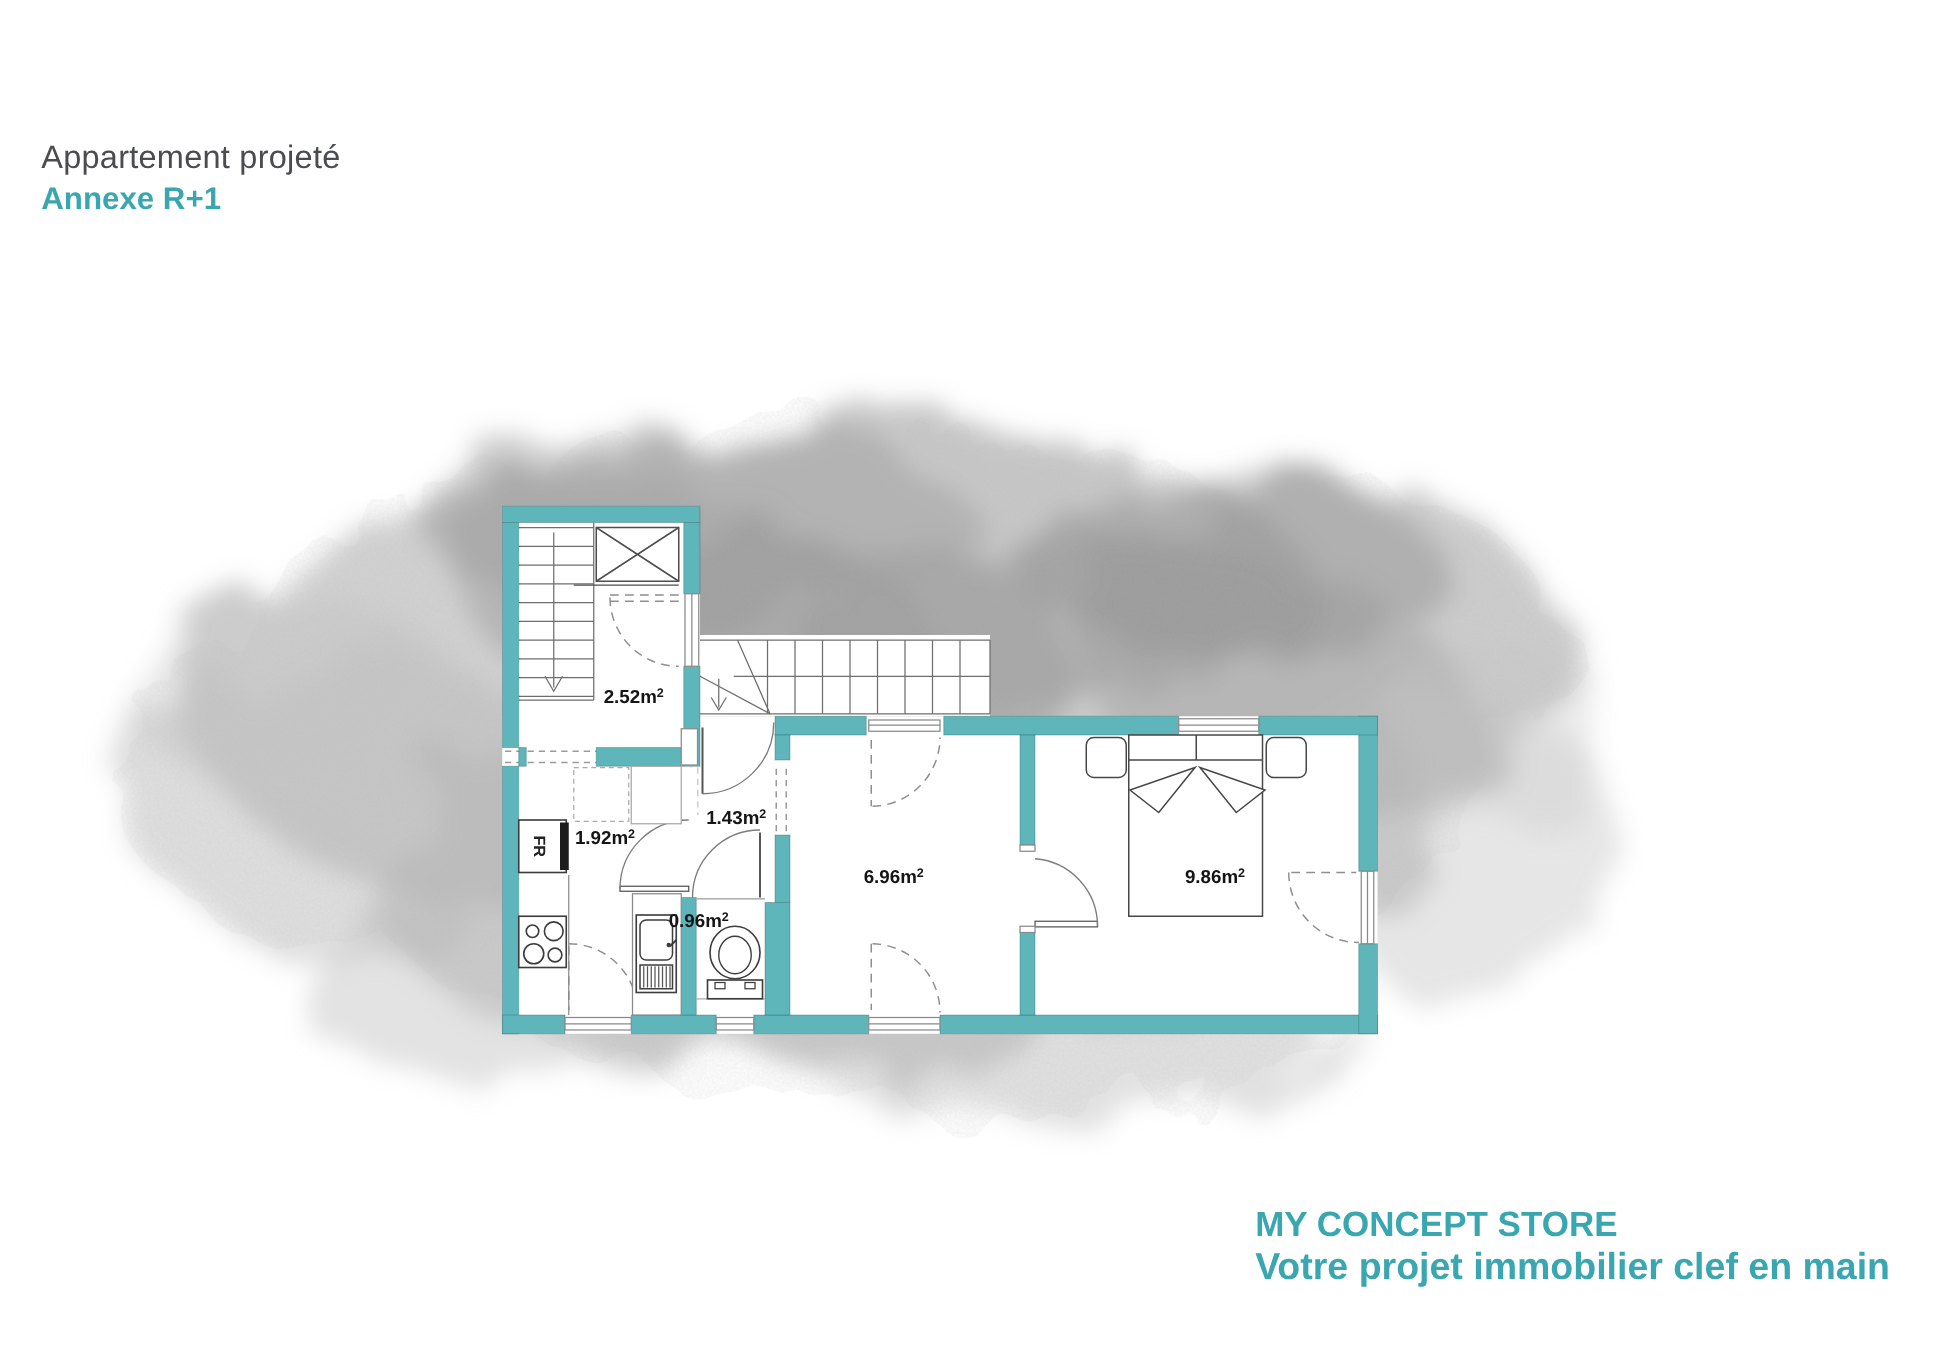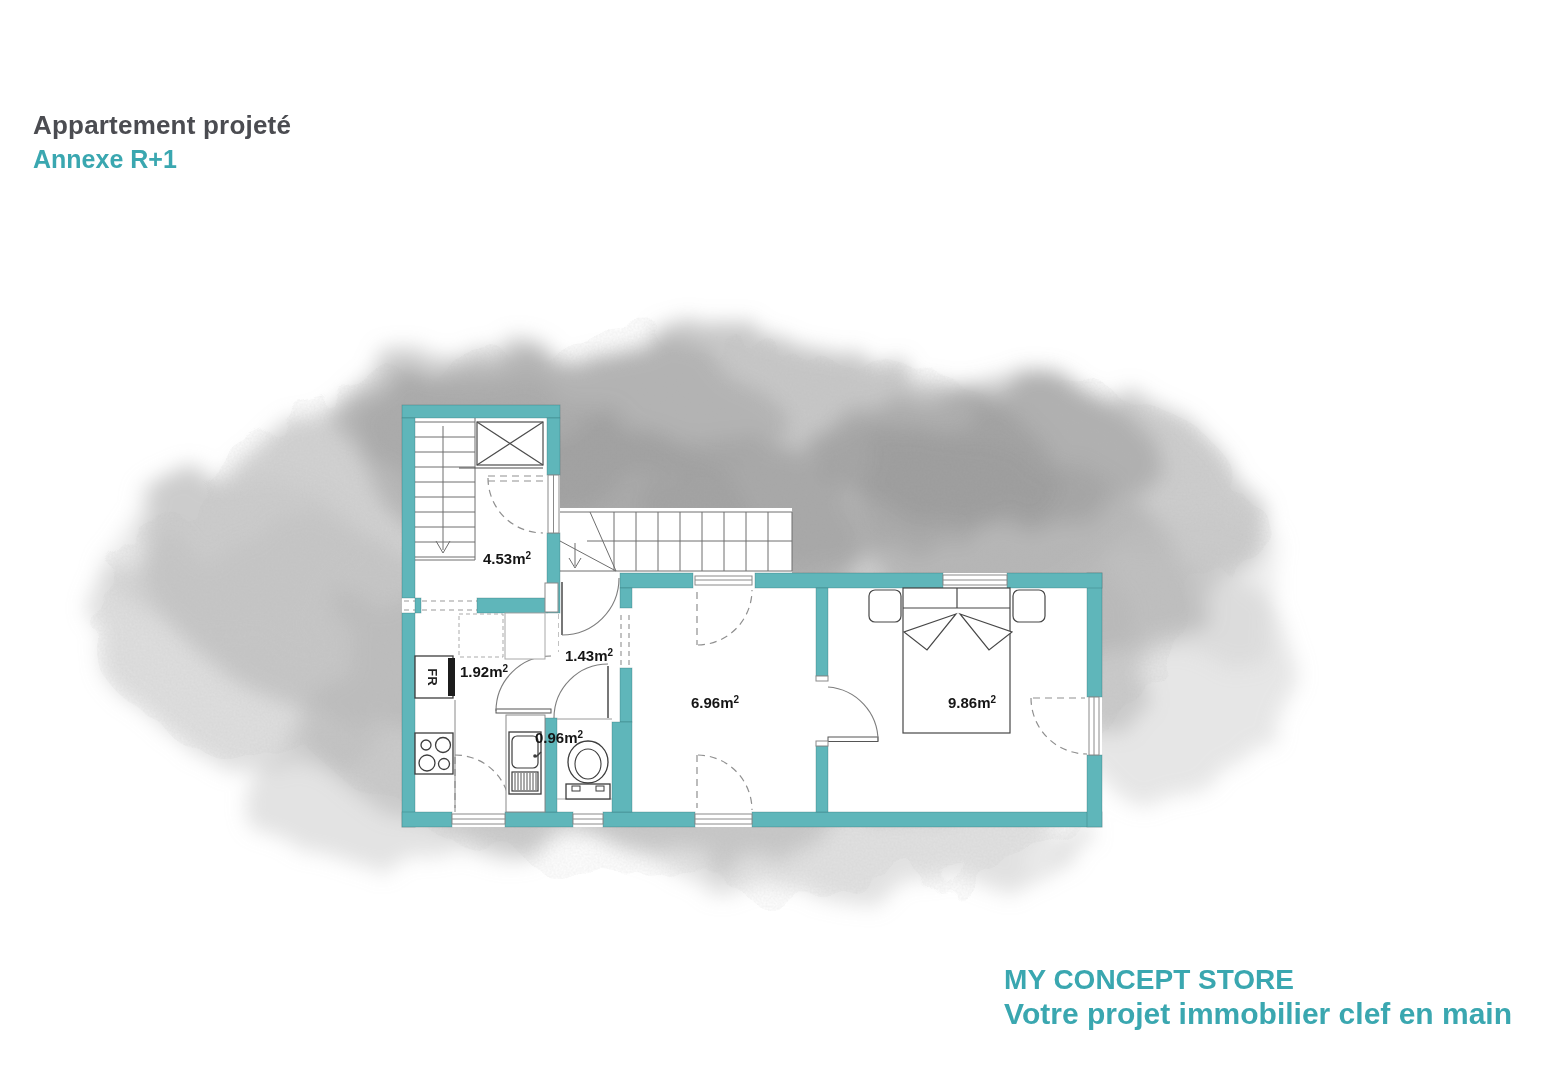--- a/index.html
+++ b/index.html
@@ -8,21 +8,21 @@
   }
   *{box-sizing:border-box}
   html,body{margin:0;padding:0}
   body{
     width:1546px;height:1080px;position:relative;overflow:hidden;
     background:#ffffff;font-family:"Liberation Sans",sans-serif;
   }
   .layer{position:absolute;left:0;top:0;width:1546px;height:1080px}
   
   .hdr{position:absolute;left:33px;top:108px;line-height:34px;white-space:nowrap}
-  .hdr .t1{font-size:26px;font-weight:bold;color:var(--c-title);letter-spacing:.2px}
+  .hdr .t1{font-size:26px;font-weight:normal;color:var(--c-title);letter-spacing:.2px}
   .hdr .t2{font-size:25px;color:var(--c-subtitle)}
   .hdr .t2 .supbig{font-size:15px;position:relative;top:-9px}
   .hdr .t3{font-size:25px;font-weight:bold;color:var(--c-teal-text)}
   
   .ftr{position:absolute;right:34px;top:962px;text-align:left;color:var(--c-teal-text);font-weight:bold;white-space:nowrap}
   .ftr .brand{font-size:28px;line-height:35px}
   .ftr .tag{font-size:30px;line-height:33px}
   
   .room-label{
     position:absolute;transform:translate(-50%,-50%);
@@ -271,21 +271,21 @@
     <g>
       <rect x="903" y="588" width="107" height="145"></rect>
       <path d="M903,608 H1010" fill="none"></path>
       <path d="M957,588 V608" fill="none"></path>
       <path d="M956,614 L904,632 L927,650 Z"></path>
       <path d="M960,614 L1012,632 L989,650 Z"></path>
     </g>
   </g>
 </svg>
 
-<div class="room-label lbl-landing"><span>4.53m</span><span class="sup">2</span></div>
+<div class="room-label lbl-landing"><span>2.52m</span><span class="sup">2</span></div>
 <div class="room-label lbl-kitchen"><span>1.92m</span><span class="sup">2</span></div>
 <div class="room-label lbl-hall"><span>1.43m</span><span class="sup">2</span></div>
 <div class="room-label lbl-wc"><span>0.96m</span><span class="sup">2</span></div>
 <div class="room-label lbl-room"><span>6.96m</span><span class="sup">2</span></div>
 <div class="room-label lbl-bedroom"><span>9.86m</span><span class="sup">2</span></div>
 
 <div class="hdr">
   <div class="t1">Appartement projeté</div>
   <div class="t3">Annexe R+1</div>
 </div>

